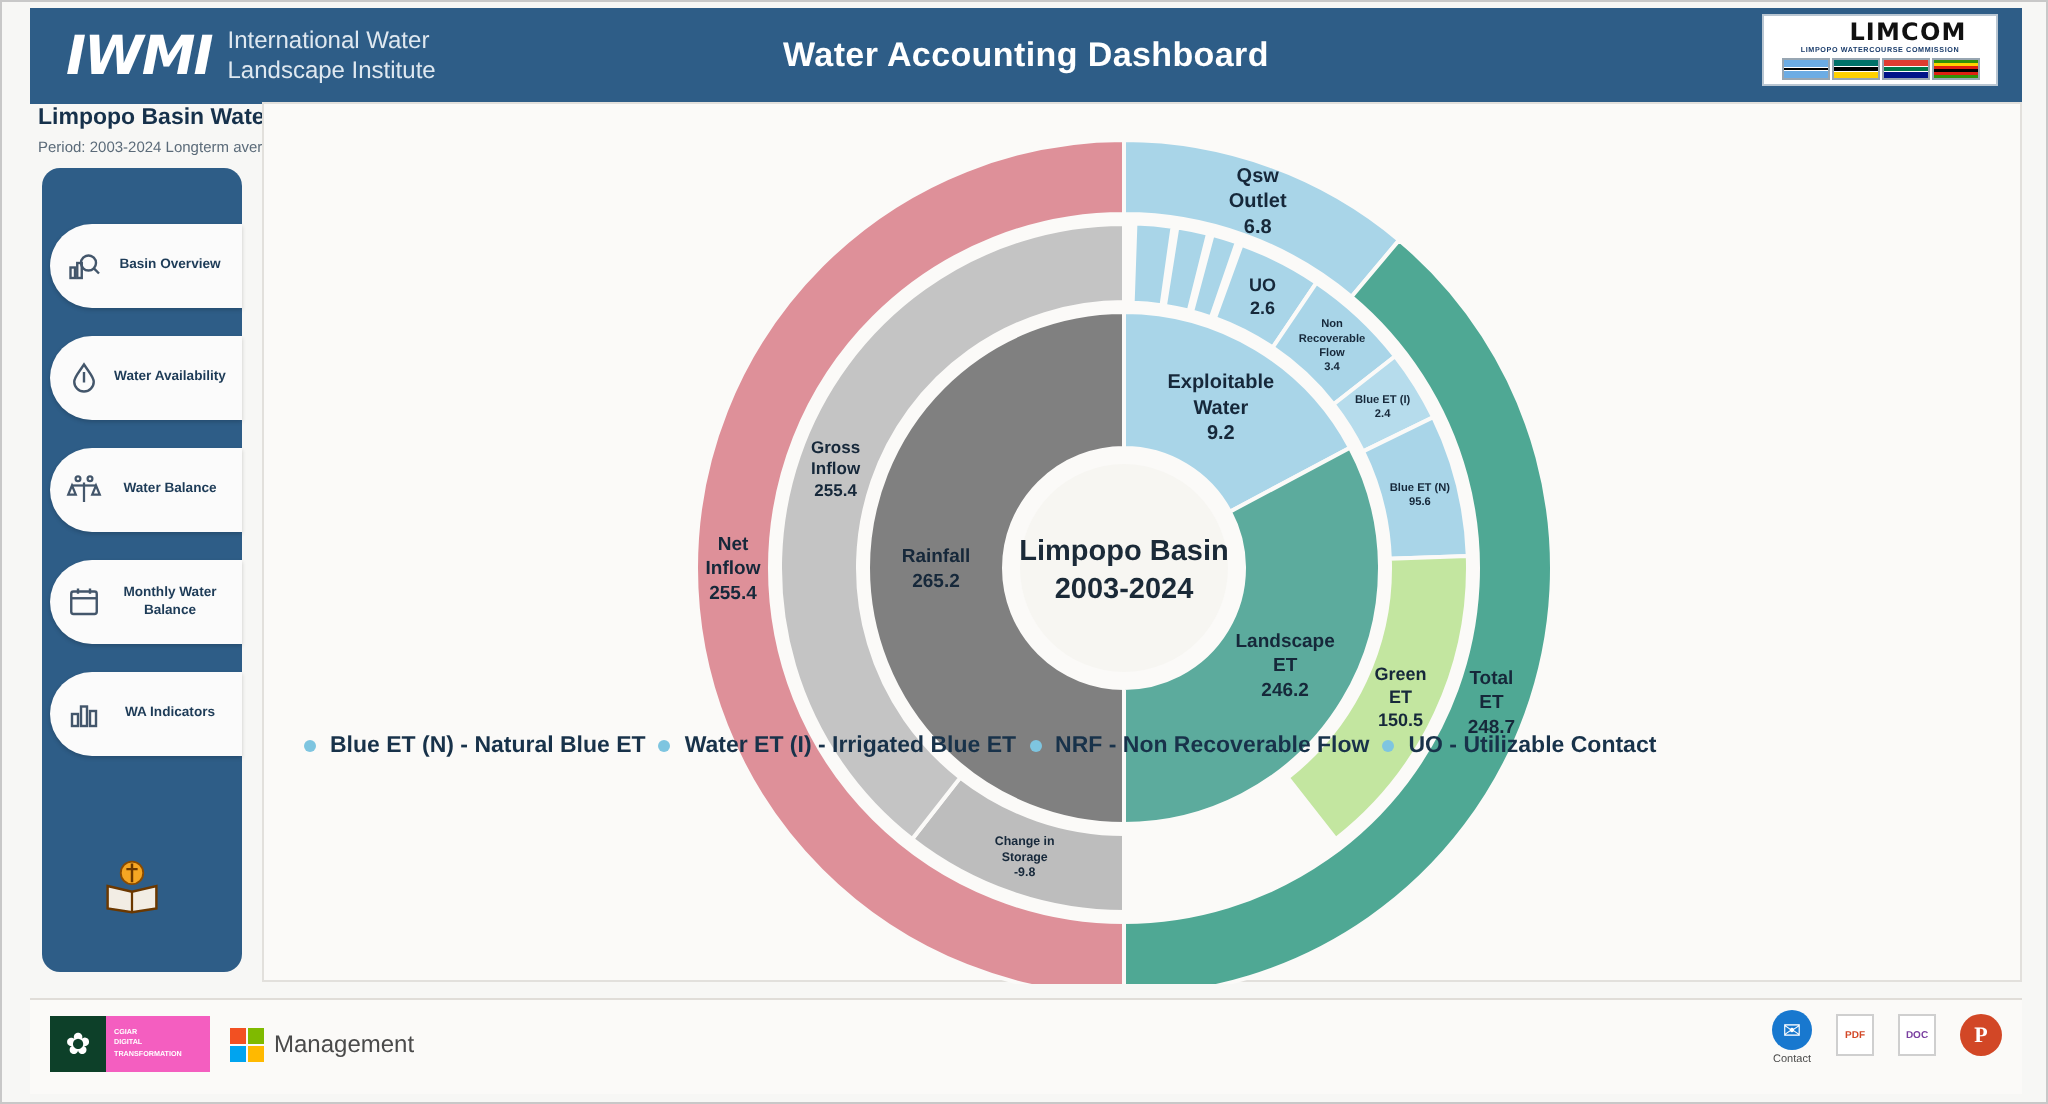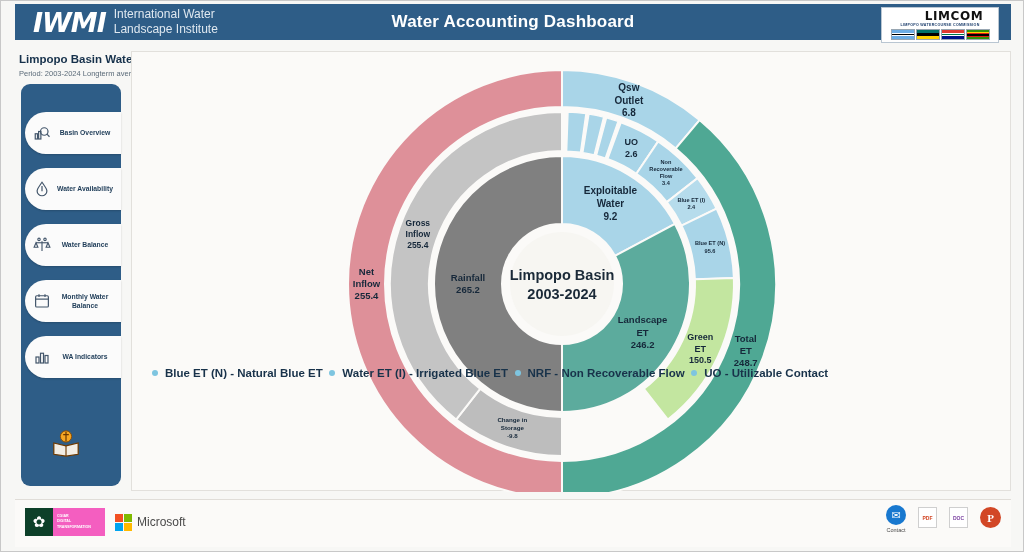--- a/index.html
+++ b/index.html
@@ -12,21 +12,21 @@
   #app {
     position: relative;
     width: 1024px; height: 552px;
     background: #f7f7f5;
     border: 1px solid #c8c8c8;
   }
 
   
   .header {
     position: absolute; left: 14px; top: 3px;
-    width: 996px; height: 36px;
+    width: 996px; height: 48px;
     background: #2e5d87;
     display: flex; align-items: center;
   }
   .iwmi-logo {
     display: flex; align-items: center;
     margin-left: 18px; gap: 8px;
   }
   .iwmi-mark {
     font-size: 27px; font-weight: bold; color: #ffffff;
     letter-spacing: -1px; font-style: italic;
@@ -395,21 +395,21 @@
           <span>TRANSFORMATION</span>
         </div>
       </div>
       <div class="logo-ms">
         <span class="ms-squares">
           <i style="background:#f25022"></i>
             <i style="background:#7fba00"></i>
           <i style="background:#00a4ef"></i>
             <i style="background:#ffb900"></i>
         </span>
-        <span class="ms-text">Microsoft</span>
+        <span class="ms-text">Management</span>
       </div>
     </div>
 
     <div class="footer-contact">
       <div class="contact-block">
         <span class="contact-circle">✉</span>
         <span class="contact-label">Contact</span>
       </div>
       <div class="doc-icon" style="color:#d24726">
         <span>PDF</span>

